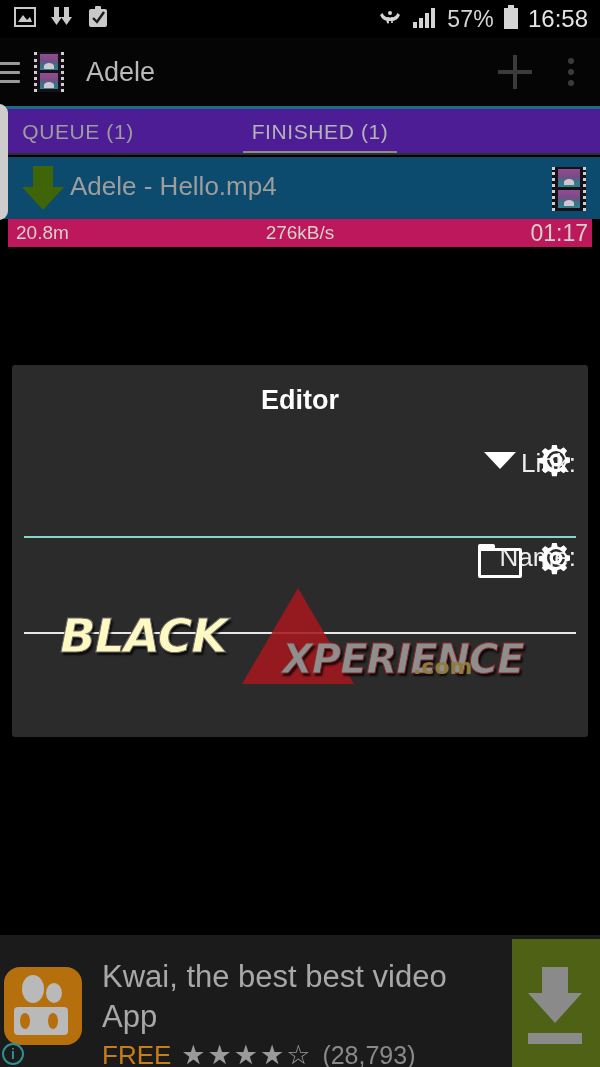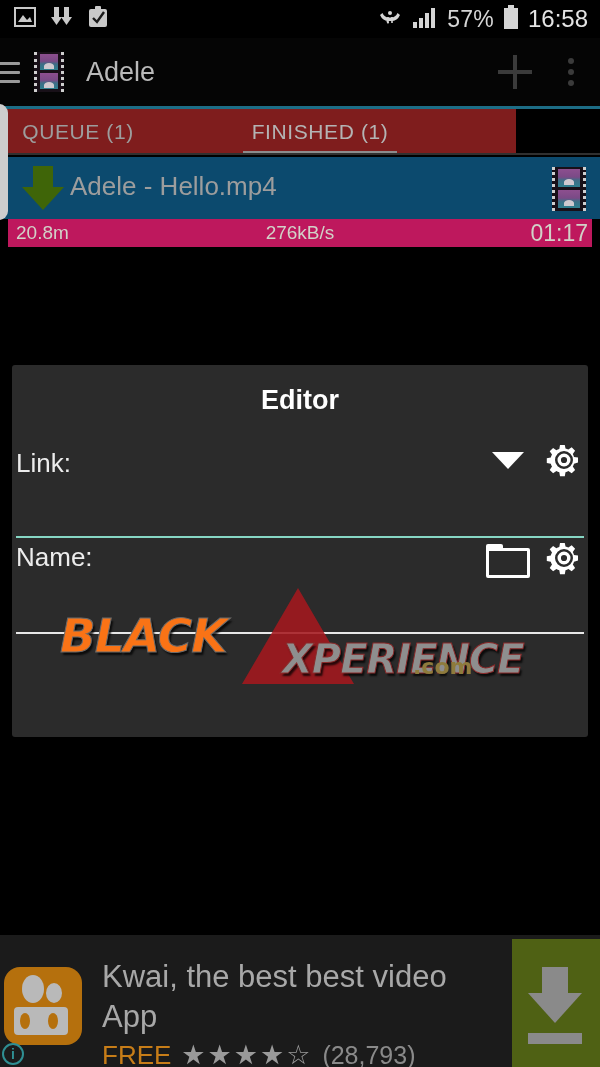--- a/index.html
+++ b/index.html
@@ -56,22 +56,22 @@
   .plus { position: relative; width: 34px; height: 34px; }
   .plus::before, .plus::after { content:""; position:absolute; background:#3b3b3b; }
   .plus::before { left: 0; top: 15px; width: 34px; height: 4px; }
   .plus::after { left: 15px; top: 0; width: 4px; height: 34px; }
   .kebab { display: flex; flex-direction: column; gap: 5px; width: 6px; }
   .kebab i { width: 6px; height: 6px; border-radius: 50%; background: #3b3b3b; display:block; }
 
   
   #tabline { position: absolute; left: 0; top: 106px; width: 600px; height: 3px; background: #1d6d86; }
   #tabs {
-    position: absolute; left: 0; top: 109px; width: 516px; height: 46px;
-    background: #7f1d1d; display: flex; align-items: center;
+    position: absolute; left: 0; top: 109px; width: 600px; height: 46px;
+    background: #4c1d95; display: flex; align-items: center;
   }
   .tab { color: #9d9d9d; font-size: 21px; letter-spacing: .6px; position: relative; height: 46px;
          display:flex; align-items:center; justify-content:center; }
   #tab-queue { width: 200px; padding-left: 0; margin-left: -22px; }
   #tab-finished { width: 240px; margin-left: 22px; color: #b4b4b4; }
   #tab-finished::after {
     content: ""; position: absolute; left: 18%; right: 18%; bottom: 0; height: 4px; background: #8c8c8c;
   }
   #tabs-underline { position: absolute; left: 0; top: 153px; width: 600px; height: 2px; background: #303030; }
 
@@ -100,21 +100,21 @@
     background: #cdcdcd; border-radius: 0 9px 9px 0; z-index: 6;
   }
 
   
   #dialog {
     position: absolute; left: 12px; top: 365px; width: 576px; height: 372px;
     background: #2b2b2b; border-radius: 3px; box-shadow: 0 2px 10px rgba(0,0,0,.8);
     overflow: hidden;
   }
   #dialog-title { text-align: center; color: #fff; font-size: 27px; font-weight: bold; padding-top: 20px; }
-  .field { position: relative; margin: 0 4px; }
+  .field { position: relative; margin: 0 12px; text-align: right; }
   .field .flabel { color: #ececec; font-size: 26px; }
   .field .ficons { position: absolute; right: 2px; top: -6px; display: flex; align-items: center; gap: 22px; }
   .field .rule { position: absolute; left: 0; right: 0; bottom: 0; height: 2px; }
   #field-link { height: 90px; margin-top: 32px; }
   #field-link .rule { background: #86d6c4; }
   #field-name { height: 92px; margin-top: 4px; }
   #field-name .rule { background: #e8e8e8; height: 2px; }
 
   .caret { width: 0; height: 0; border-left: 16px solid transparent; border-right: 16px solid transparent;
            border-top: 17px solid #fff; }
@@ -144,21 +144,21 @@
   }
   #wm-tri {
     position: absolute; left: 182px; top: -8px; width: 0; height: 0;
     border-left: 56px solid transparent; border-right: 56px solid transparent;
     border-bottom: 96px solid rgba(164,24,30,.88);
   }
   #wm-black {
     position: absolute; left: 0; top: 12px;
     font-family: "DejaVu Sans", sans-serif; font-weight: bold; font-style: italic;
     font-size: 47px; letter-spacing: -1px;
-    color: #f97316; -webkit-text-stroke: 1px #6a6a6a;
+    color: #fef9c3; -webkit-text-stroke: 1px #6a6a6a;
     text-shadow: 2px 3px 2px rgba(0,0,0,.75);
   }
   #wm-xp {
     position: absolute; left: 222px; top: 40px;
     font-family: "DejaVu Sans", sans-serif; font-weight: bold; font-style: italic;
     font-size: 40px; letter-spacing: -1px;
     color: #8e8e8e; -webkit-text-stroke: 1px #8a2a2a;
     text-shadow: 2px 3px 2px rgba(0,0,0,.75);
   }
   #wm-com {

